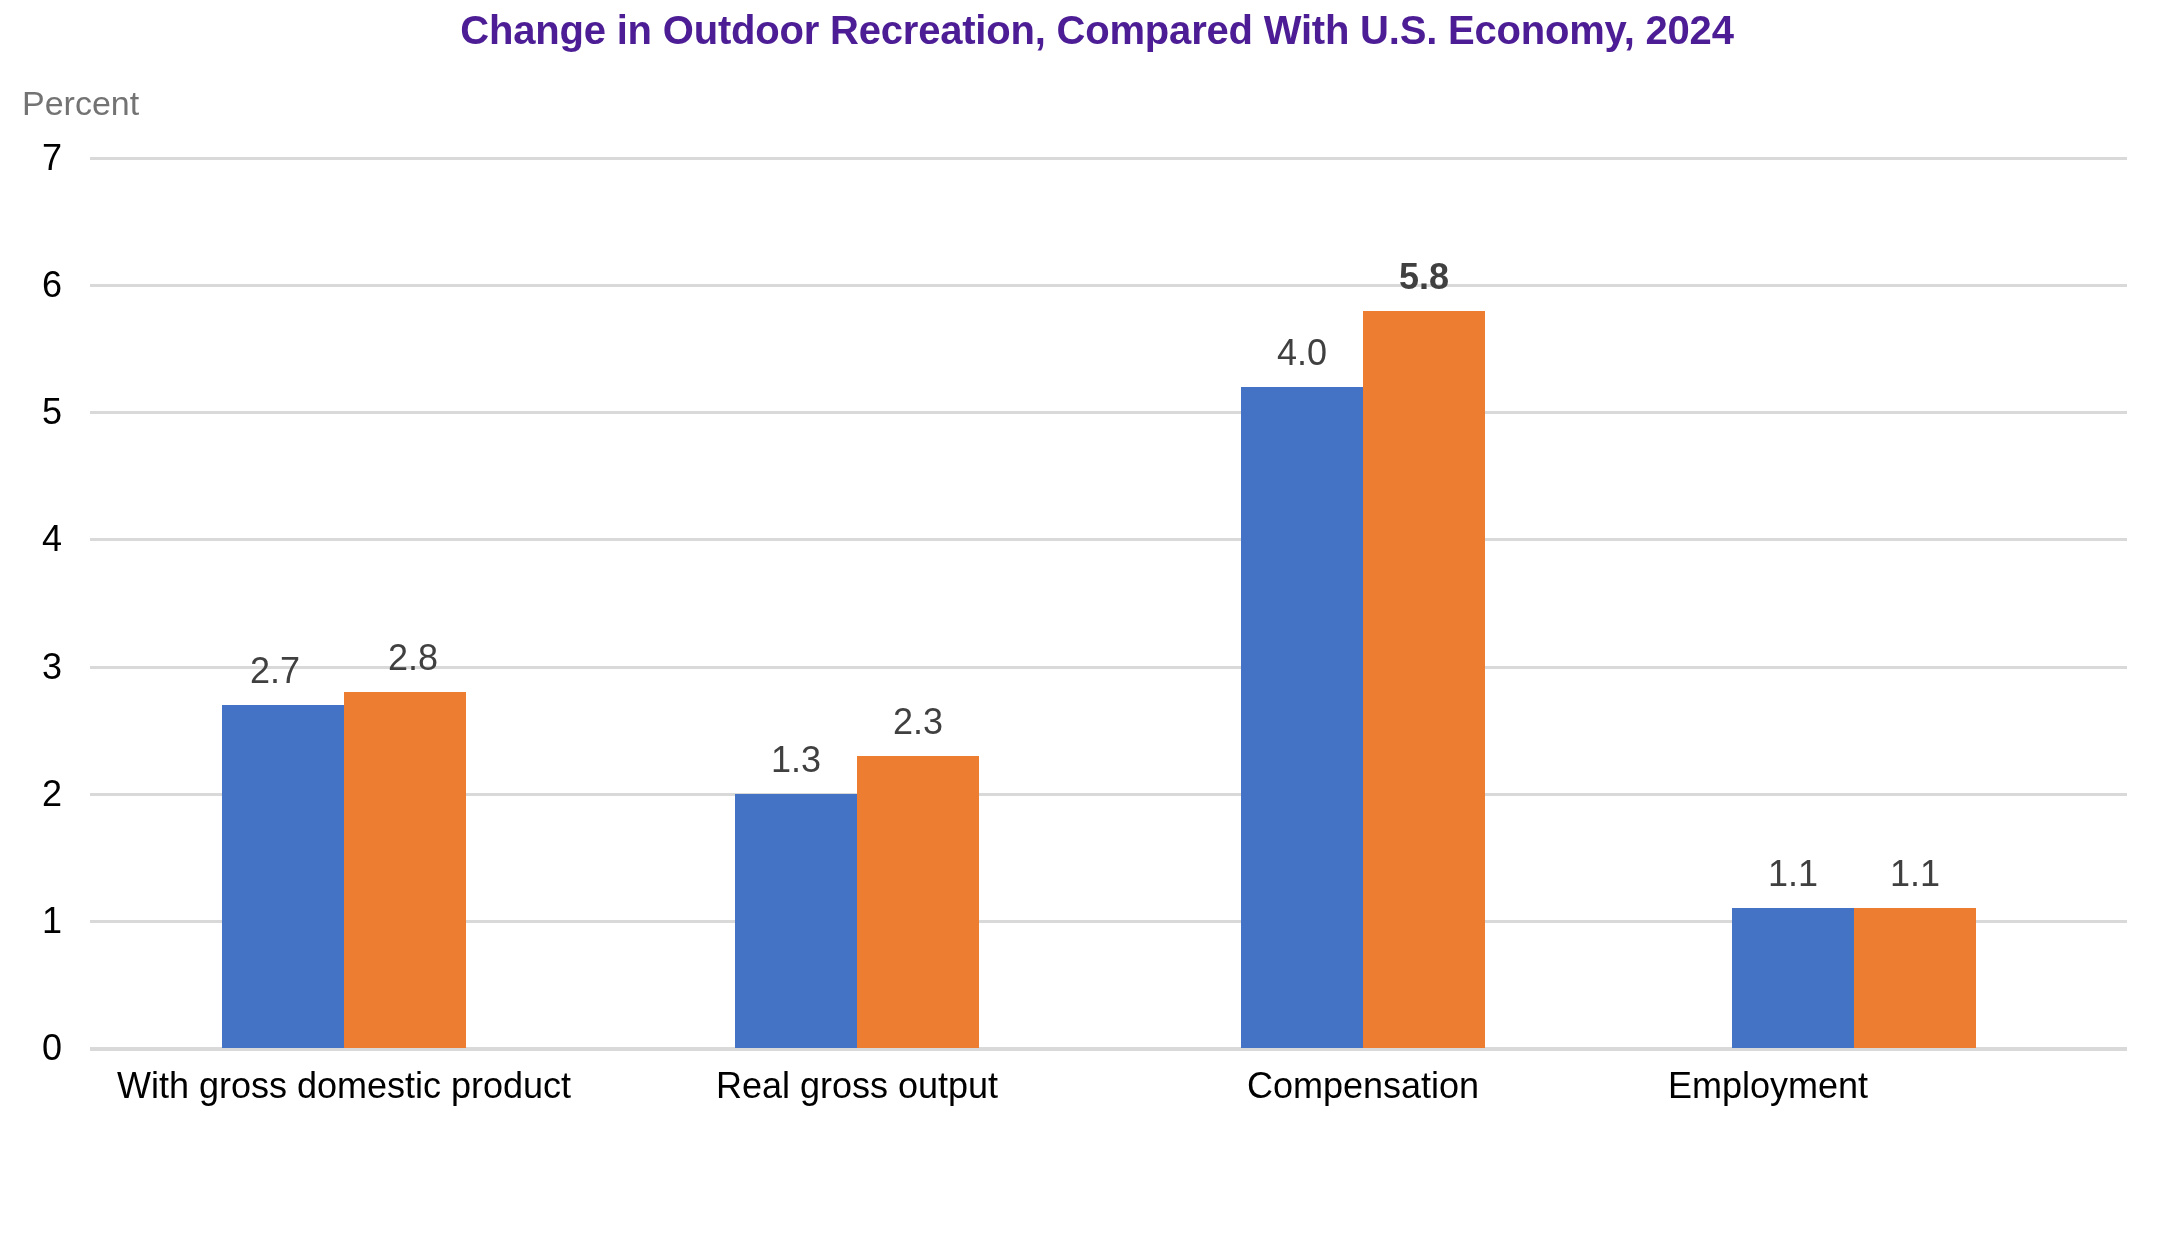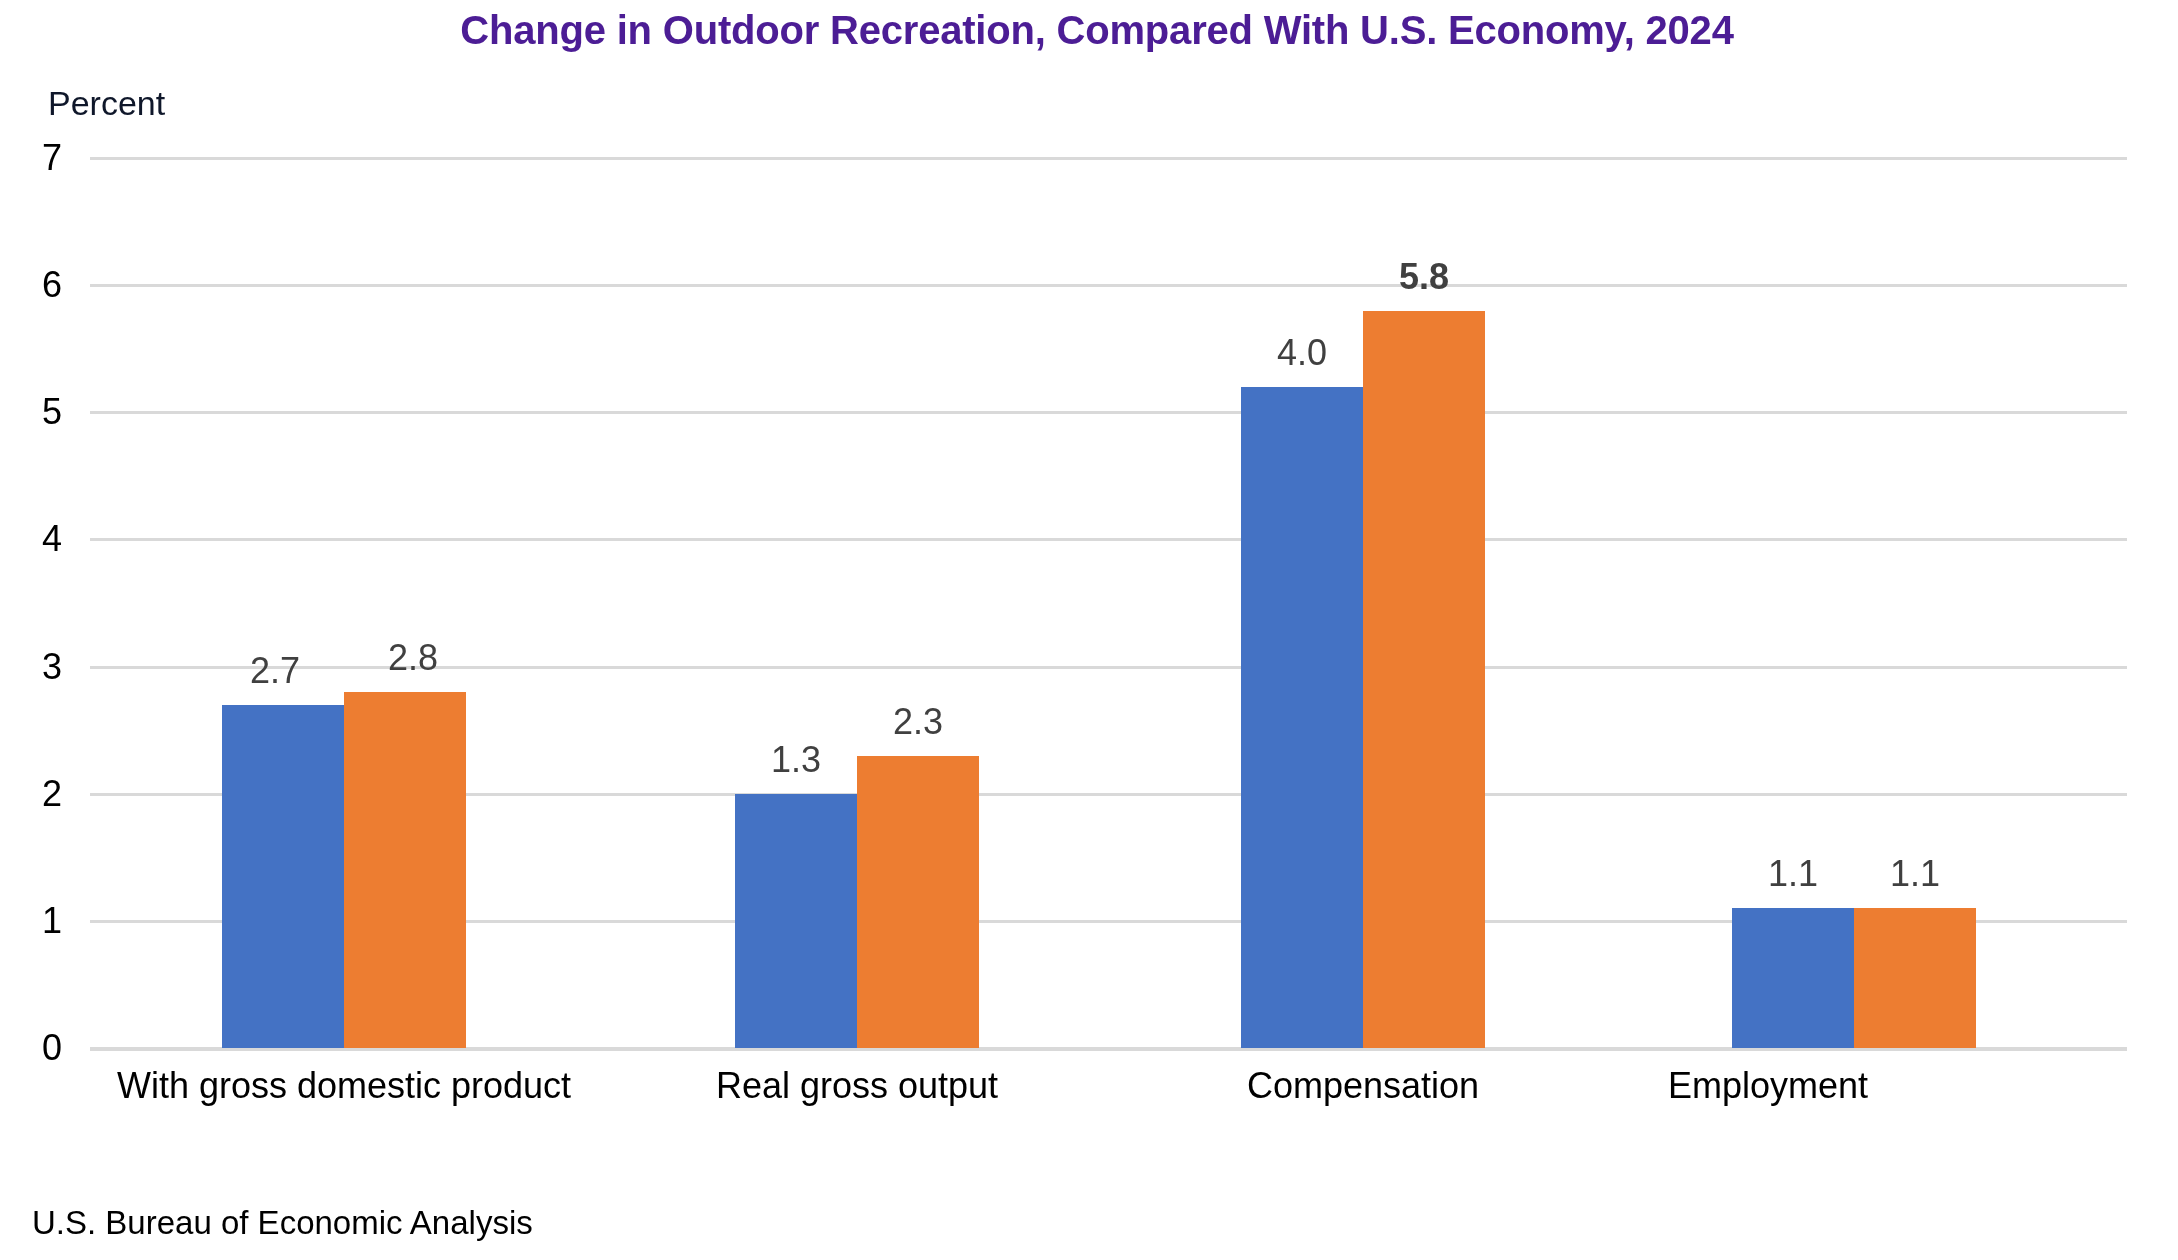--- a/index.html
+++ b/index.html
@@ -30,24 +30,24 @@
     font-size: 40px;
     font-weight: bold;
     letter-spacing: -0.2px;
     color: #4c1d95;
     white-space: nowrap;
   }
 
   
   .axis-unit {
     position: absolute;
-    left: 48px;
+    left: 22px;
     top: 86px;
     font-size: 34px;
-    color: #0f172a;
+    color: #737373;
     line-height: 1;
   }
 
   
   .plot-area {
     position: absolute;
     left: 90px;
     top: 158px;
     width: 2037px;
     height: 890px;
@@ -194,15 +194,14 @@
       <div class="ytick" style="top: 1048px;">0</div>
     </div>
   <div id="xtick-layer">
       <div class="xtick" style="left: 24px; width: 640px;">With gross domestic product</div>
       <div class="xtick" style="left: 537px; width: 640px;">Real gross output</div>
       <div class="xtick" style="left: 1043px; width: 640px;">Compensation</div>
       <div class="xtick" style="left: 1448px; width: 640px; text-align: center;">Employment</div>
     </div>
 
 
-  <div class="source-note">U.S. Bureau of Economic Analysis</div>
 
 </div>
 
 </body></html>

